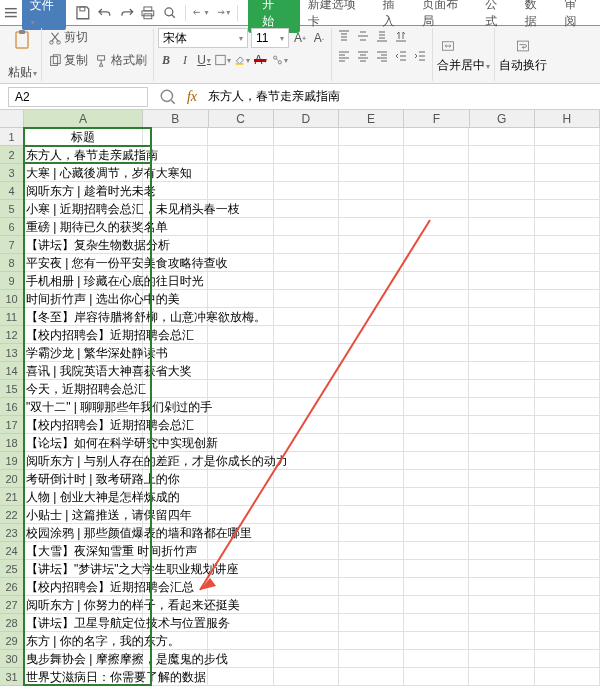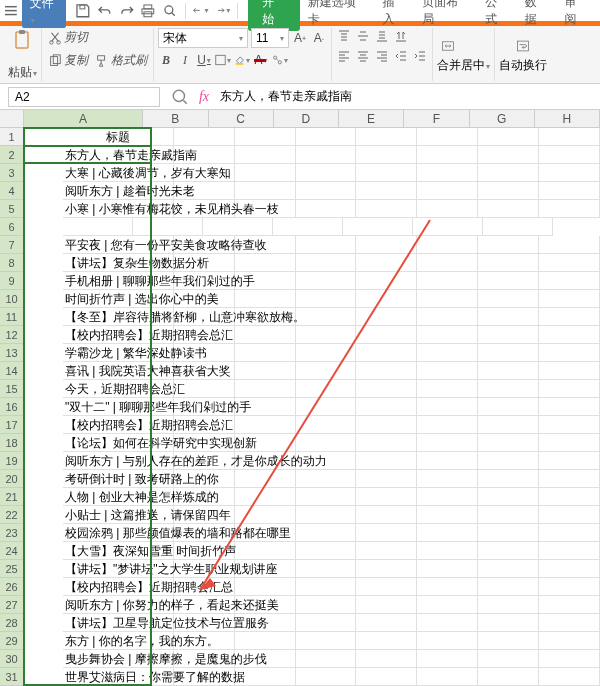--- a/index.html
+++ b/index.html
@@ -1,17 +1,17 @@
 <!DOCTYPE html>
 <html><head>
 <meta charset="utf-8">
 <style>
 *{margin:0;padding:0;box-sizing:border-box;font-family:"Microsoft YaHei",SimSun,sans-serif;font-size:12px;}
 body{background:#fff;width:600px;height:686px;overflow:hidden;position:relative;}
-.menubar{height:26px;background:#fff;display:flex;align-items:center;padding:0 4px;border-bottom:5px solid #f97316;}
+.menubar{height:26px;background:#fff;display:flex;align-items:center;padding:0 4px;border-bottom:1px solid #f97316;}
 .menubar .logo{width:14px;height:14px;margin-right:4px;display:flex;align-items:center;}
 .menubar .file-btn{background:#4a7ebb;color:#fff;padding:2px 8px;border-radius:2px;margin-right:6px;cursor:pointer;}
 .menubar .icon-sm{width:16px;height:16px;margin:0 3px;cursor:pointer;color:#555;display:flex;align-items:center;justify-content:center;}
 .menubar .dd{font-size:8px;color:#888;}
 .menubar .sep{width:1px;height:16px;background:#ddd;margin:0 4px;}
 .menubar .start-btn{background:#2ea44f;color:#fff;padding:3px 14px;border-radius:3px;margin-left:6px;cursor:pointer;}
 .menubar .tab{padding:3px 8px;color:#555;cursor:pointer;}
 .ribbon{height:58px;background:#f5f5f5;border-bottom:1px solid #d0d0d0;display:flex;align-items:stretch;padding:2px 4px;}
 .rb-group{display:flex;flex-direction:column;justify-content:center;padding:0 4px;border-right:1px solid #e0e0e0;}
 .rb-paste{align-items:center;gap:13px;}
@@ -21,34 +21,34 @@
 .rb-row{display:flex;align-items:center;gap:3px;}
 .rb-btn{display:flex;align-items:center;gap:2px;cursor:pointer;color:#555;padding:1px 2px;}
 .font-sel{display:flex;align-items:center;border:1px solid #ccc;background:#fff;padding:1px 4px;height:20px;}
 .font-sel.name{width:90px;}
 .font-sel.size{width:38px;}
 .font-sel .dd{margin-left:auto;}
 .ic{width:16px;height:16px;display:flex;align-items:center;justify-content:center;color:#555;cursor:pointer;}
 .ic.b{font-weight:bold;font-style:italic;font-family:serif;}
 .ic svg{width:14px;height:14px;}
 .fmla-bar{height:26px;border-bottom:1px solid #d0d0d0;display:flex;align-items:center;background:#fff;}
-.name-box{width:152px;height:20px;border:1px solid #ccc;margin:0 8px;padding:0 6px;display:flex;align-items:center;}
-.fmla-ic{width:18px;height:18px;margin:0 3px;color:#ec4899;display:flex;align-items:center;justify-content:center;}
+.name-box{width:140px;height:20px;border:1px solid #ccc;margin:0 8px;padding:0 6px;display:flex;align-items:center;}
+.fmla-ic{width:18px;height:18px;margin:0 3px;color:#a16207;display:flex;align-items:center;justify-content:center;}
 .fmla-input{flex:1;padding:0 4px;}
 .grid{position:relative;height:576px;overflow:hidden;}
 .corner{position:absolute;top:0;left:0;width:24px;height:18px;background:#f0f0f0;border-right:1px solid #ccc;border-bottom:1px solid #ccc;}
 .col-hdrs{position:absolute;top:0;left:24px;right:0;height:18px;display:flex;background:#f0f0f0;border-bottom:1px solid #ccc;}
 .col-hdr{border-right:1px solid #ccc;text-align:center;line-height:18px;color:#555;}
 .col-hdr.sel{background:#d4e6c7;}
 .col-A{width:128px;}
 .col-B{width:70px;}.col-C{width:70px;}.col-D{width:70px;}.col-E{width:70px;}.col-F{width:70px;}.col-G{width:70px;}.col-H{width:70px;}
 .row-hdrs{position:absolute;top:18px;left:0;width:24px;background:#f0f0f0;border-right:1px solid #ccc;}
 .row-hdr{height:18px;border-bottom:1px solid #ccc;text-align:center;line-height:18px;color:#555;font-size:11px;}
 .row-hdr.sel{background:#d4e6c7;}
-.cells{position:absolute;top:18px;left:24px;right:0;margin-left:39px;}
+.cells{position:absolute;top:18px;left:24px;right:0;}
 .row{height:18px;display:flex;}
 .cell{border-right:1px solid #e0e0e0;border-bottom:1px solid #e0e0e0;padding:0 2px;line-height:18px;white-space:nowrap;overflow:visible;}
 .cell.colA{width:128px;position:relative;}
 .cell.other{width:70px;}
 .cell .txt{position:absolute;white-space:nowrap;}
 .hdr-cell{text-align:center;font-weight:normal;}
 .sel-border{border:2px solid #2e7d32;position:absolute;top:17px;left:23px;width:129px;height:559px;pointer-events:none;}
 .active-cell{position:absolute;border:2px solid #2e7d32;top:35px;left:23px;width:129px;height:19px;pointer-events:none;background:rgba(255,255,255,0);}
 .arrow-line{position:absolute;pointer-events:none;}
 .dd{font-size:8px;color:#888;margin-left:1px;}
@@ -118,21 +118,21 @@
 </div>
 
 <div class="ribbon">
   <div class="rb-group rb-paste">
     <span class="big-ic"><svg viewBox="0 0 22 22">
           <rect x="4" y="3" width="12" height="16" rx="1" fill="none" stroke="#d49b54" stroke-width="1.5"></rect>
           <rect x="7" y="1" width="6" height="4" rx="1" fill="#888"></rect>
         </svg></span>
     <span class="lbl"><span>粘贴</span><span class="dd">▾</span></span>
   </div>
-  <div class="rb-col" style="border-right:1px solid #e0e0e0;font-style:italic;">
+  <div class="rb-col" style="border-right:1px solid #e0e0e0;">
     <div class="rb-btn">
         <svg width="14" height="14" viewBox="0 0 16 16">
           <path d="M4 2l8 10M12 2L4 12" stroke="#666" stroke-width="1.3"></path>
           <circle cx="4" cy="13" r="2" fill="none" stroke="#666"></circle>
           <circle cx="12" cy="13" r="2" fill="none" stroke="#666"></circle>
         </svg>
         <span>剪切</span>
       </div>
     <div class="rb-row">
       <div class="rb-btn">
@@ -370,31 +370,46 @@
         <div class="cell other"></div>
         <div class="cell other"></div>
         <div class="cell other"></div>
         <div class="cell other"></div>
         <div class="cell other"></div>
         <div class="cell other"></div>
         <div class="cell other"></div>
       </div>
       <div class="row">
         <div class="cell colA">
-          <span class="txt">小寒   |   小寒惟有梅花饺，未见梢头春一枝</span>
-        </div>
-        <div class="cell other"></div>
-        <div class="cell other"></div>
-        <div class="cell other"></div>
-        <div class="cell other"></div>
-        <div class="cell other"></div>
-        <div class="cell other"></div>
-        <div class="cell other"></div>
-      </div>
-      <div class="row">
+          <span class="txt">小寒   |   近期招聘会总汇，未见梢头春一枝</span>
+        </div>
+        <div class="cell other"></div>
+        <div class="cell other"></div>
+        <div class="cell other"></div>
+        <div class="cell other"></div>
+        <div class="cell other"></div>
+        <div class="cell other"></div>
+        <div class="cell other"></div>
+      </div>
+      <div class="row">
+        <div class="cell colA">
+          <span class="txt">重磅   |   期待已久的获奖名单</span>
+        </div>
+        <div class="cell other"></div>
+        <div class="cell other"></div>
+        <div class="cell other"></div>
+        <div class="cell other"></div>
+        <div class="cell other"></div>
+        <div class="cell other"></div>
+        <div class="cell other"></div>
+      </div>
+      <div class="row">
+        <div class="cell colA">
+          <span class="txt">【讲坛】复杂生物数据分析</span>
+        </div>
         <div class="cell other"></div>
         <div class="cell other"></div>
         <div class="cell other"></div>
         <div class="cell other"></div>
         <div class="cell other"></div>
         <div class="cell other"></div>
         <div class="cell other"></div>
       </div>
       <div class="row">
         <div class="cell colA">
@@ -403,33 +418,21 @@
         <div class="cell other"></div>
         <div class="cell other"></div>
         <div class="cell other"></div>
         <div class="cell other"></div>
         <div class="cell other"></div>
         <div class="cell other"></div>
         <div class="cell other"></div>
       </div>
       <div class="row">
         <div class="cell colA">
-          <span class="txt">【讲坛】复杂生物数据分析</span>
-        </div>
-        <div class="cell other"></div>
-        <div class="cell other"></div>
-        <div class="cell other"></div>
-        <div class="cell other"></div>
-        <div class="cell other"></div>
-        <div class="cell other"></div>
-        <div class="cell other"></div>
-      </div>
-      <div class="row">
-        <div class="cell colA">
-          <span class="txt">手机相册   |   聊聊那些年我们剁过的手</span>
+          <span class="txt">手机相册   |   珍藏在心底的往日时光</span>
         </div>
         <div class="cell other"></div>
         <div class="cell other"></div>
         <div class="cell other"></div>
         <div class="cell other"></div>
         <div class="cell other"></div>
         <div class="cell other"></div>
         <div class="cell other"></div>
       </div>
       <div class="row">

